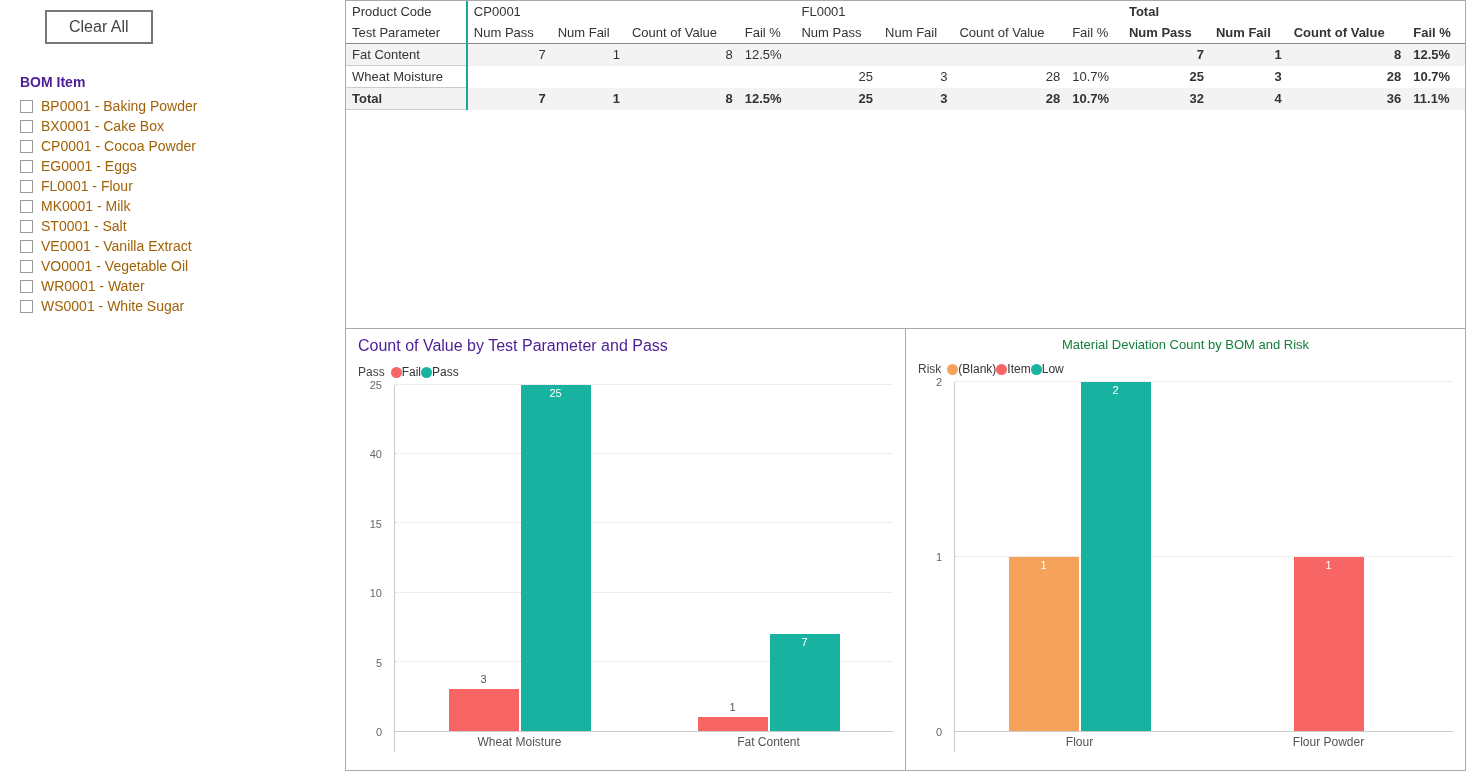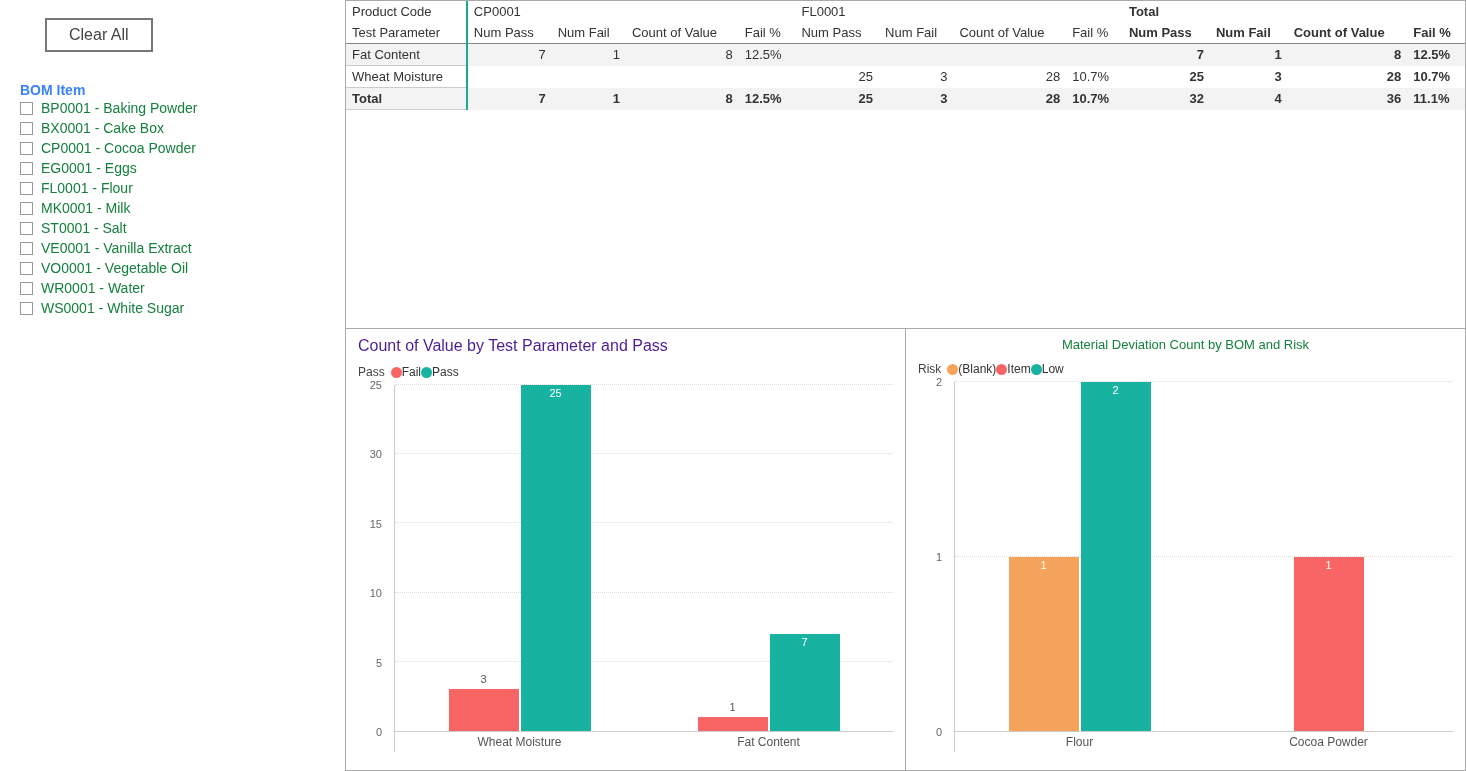--- a/index.html
+++ b/index.html
@@ -12,55 +12,56 @@
   height: 771px;
   overflow: hidden;
 }
 .container {
   display: flex;
   width: 100%;
   height: 100%;
 }
 .sidebar {
   width: 345px;
-  padding: 16px 20px;
+  padding: 8px 20px;
   flex-shrink: 0;
 }
 .clear-btn {
   margin: 2px 0 30px 25px;
   border: 2px solid #777;
   background: #fff;
   padding: 6px 22px;
   font-size: 16px;
   color: #444;
   cursor: pointer;
 }
 .filter-title {
   font-weight: 600;
   font-size: 14px;
-  color: #3b82f6;
+  color: #4c1d95;
+  margin-bottom: 6px;
 }
 .filter-list { list-style: none; }
 .filter-item {
   display: flex;
   align-items: center;
   gap: 8px;
   padding: 2px 0;
   cursor: pointer;
 }
 .checkbox {
   width: 13px;
   height: 13px;
   border: 1px solid #999;
   background: #fff;
   flex-shrink: 0;
 }
 .filter-label {
   font-size: 14px;
-  color: #15803d;
+  color: #a16207;
 }
 .main-area {
   flex: 1;
   display: flex;
   flex-direction: column;
   border: 1px solid #aaa;
 }
 
 .matrix {
   flex: 0 0 328px;
@@ -298,21 +299,21 @@
           <span class="legend-label">Pass</span>
           <span class="swatch sw-fail"></span>
           <span>Fail</span>
           <span class="swatch sw-pass"></span>
           <span>Pass</span>
         </div>
         <div class="plot">
           <div class="yaxis">
               <div class="tick-wrap" id="y1">
                 <span class="tick" style="bottom: 100%;">25</span>
-                <span class="tick" style="bottom: 80%;">30</span>
+                <span class="tick" style="bottom: 80%;">40</span>
                 <span class="tick" style="bottom: 60%;">15</span>
                 <span class="tick" style="bottom: 40%;">10</span>
                 <span class="tick" style="bottom: 20%;">5</span>
                 <span class="tick" style="bottom: 0%;">0</span>
               </div>
             </div>
           <div class="plotarea" id="plot1">
             <div class="gridlines" id="grid1">
                 <div class="gridline" style="bottom: 100%;"></div>
                 <div class="gridline" style="bottom: 80%;"></div>
@@ -380,20 +381,20 @@
                   </div>
                 </div>
                 <div class="bar-group">
                   <div class="bar bar2c" style="height: 50%;">
                     <span class="inlabel">1</span>
                   </div>
                 </div>
               </div>
             <div class="xaxis-labels" id="xlab2">
                 <div class="xlabel">Flour</div>
-                <div class="xlabel">Cocoa Powder</div>
+                <div class="xlabel">Flour Powder</div>
               </div>
           </div>
         </div>
       </div>
     </div>
   </div>
 </div>
 
 </body></html>

